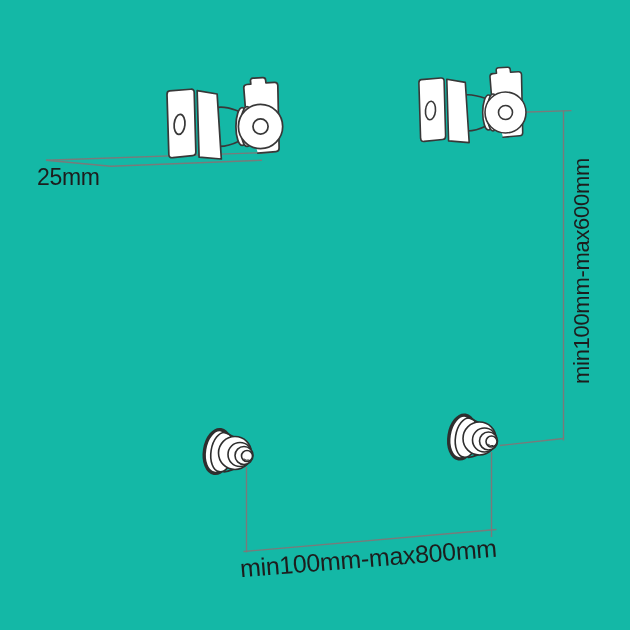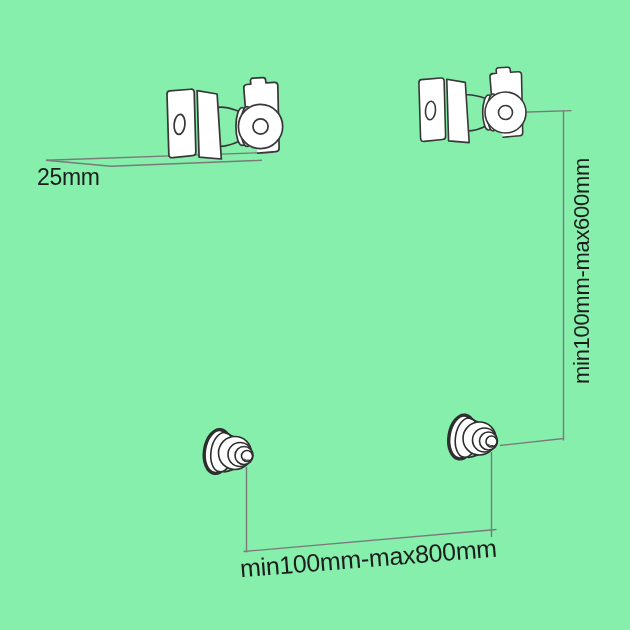--- a/index.html
+++ b/index.html
@@ -1,19 +1,19 @@
 <!DOCTYPE html>
 <html><head>
 <meta charset="utf-8">
 <style>
   html,body{margin:0;padding:0;background:#fff;}
   #canvas{
     position:relative;
     width:630px;height:630px;
-    background:#86efac;
+    background:#14b8a6;
     overflow:hidden;
     font-family:"Liberation Sans", sans-serif;
   }
   svg{display:block;}
   text{fill:#1d1d1d;}
   .lbl{font-size:23px;letter-spacing:-0.3px;}
   .lbl-v{font-size:22px;letter-spacing:-0.3px;}
   .lbl-b{font-size:25px;letter-spacing:-0.3px;}
 </style>
 </head>

